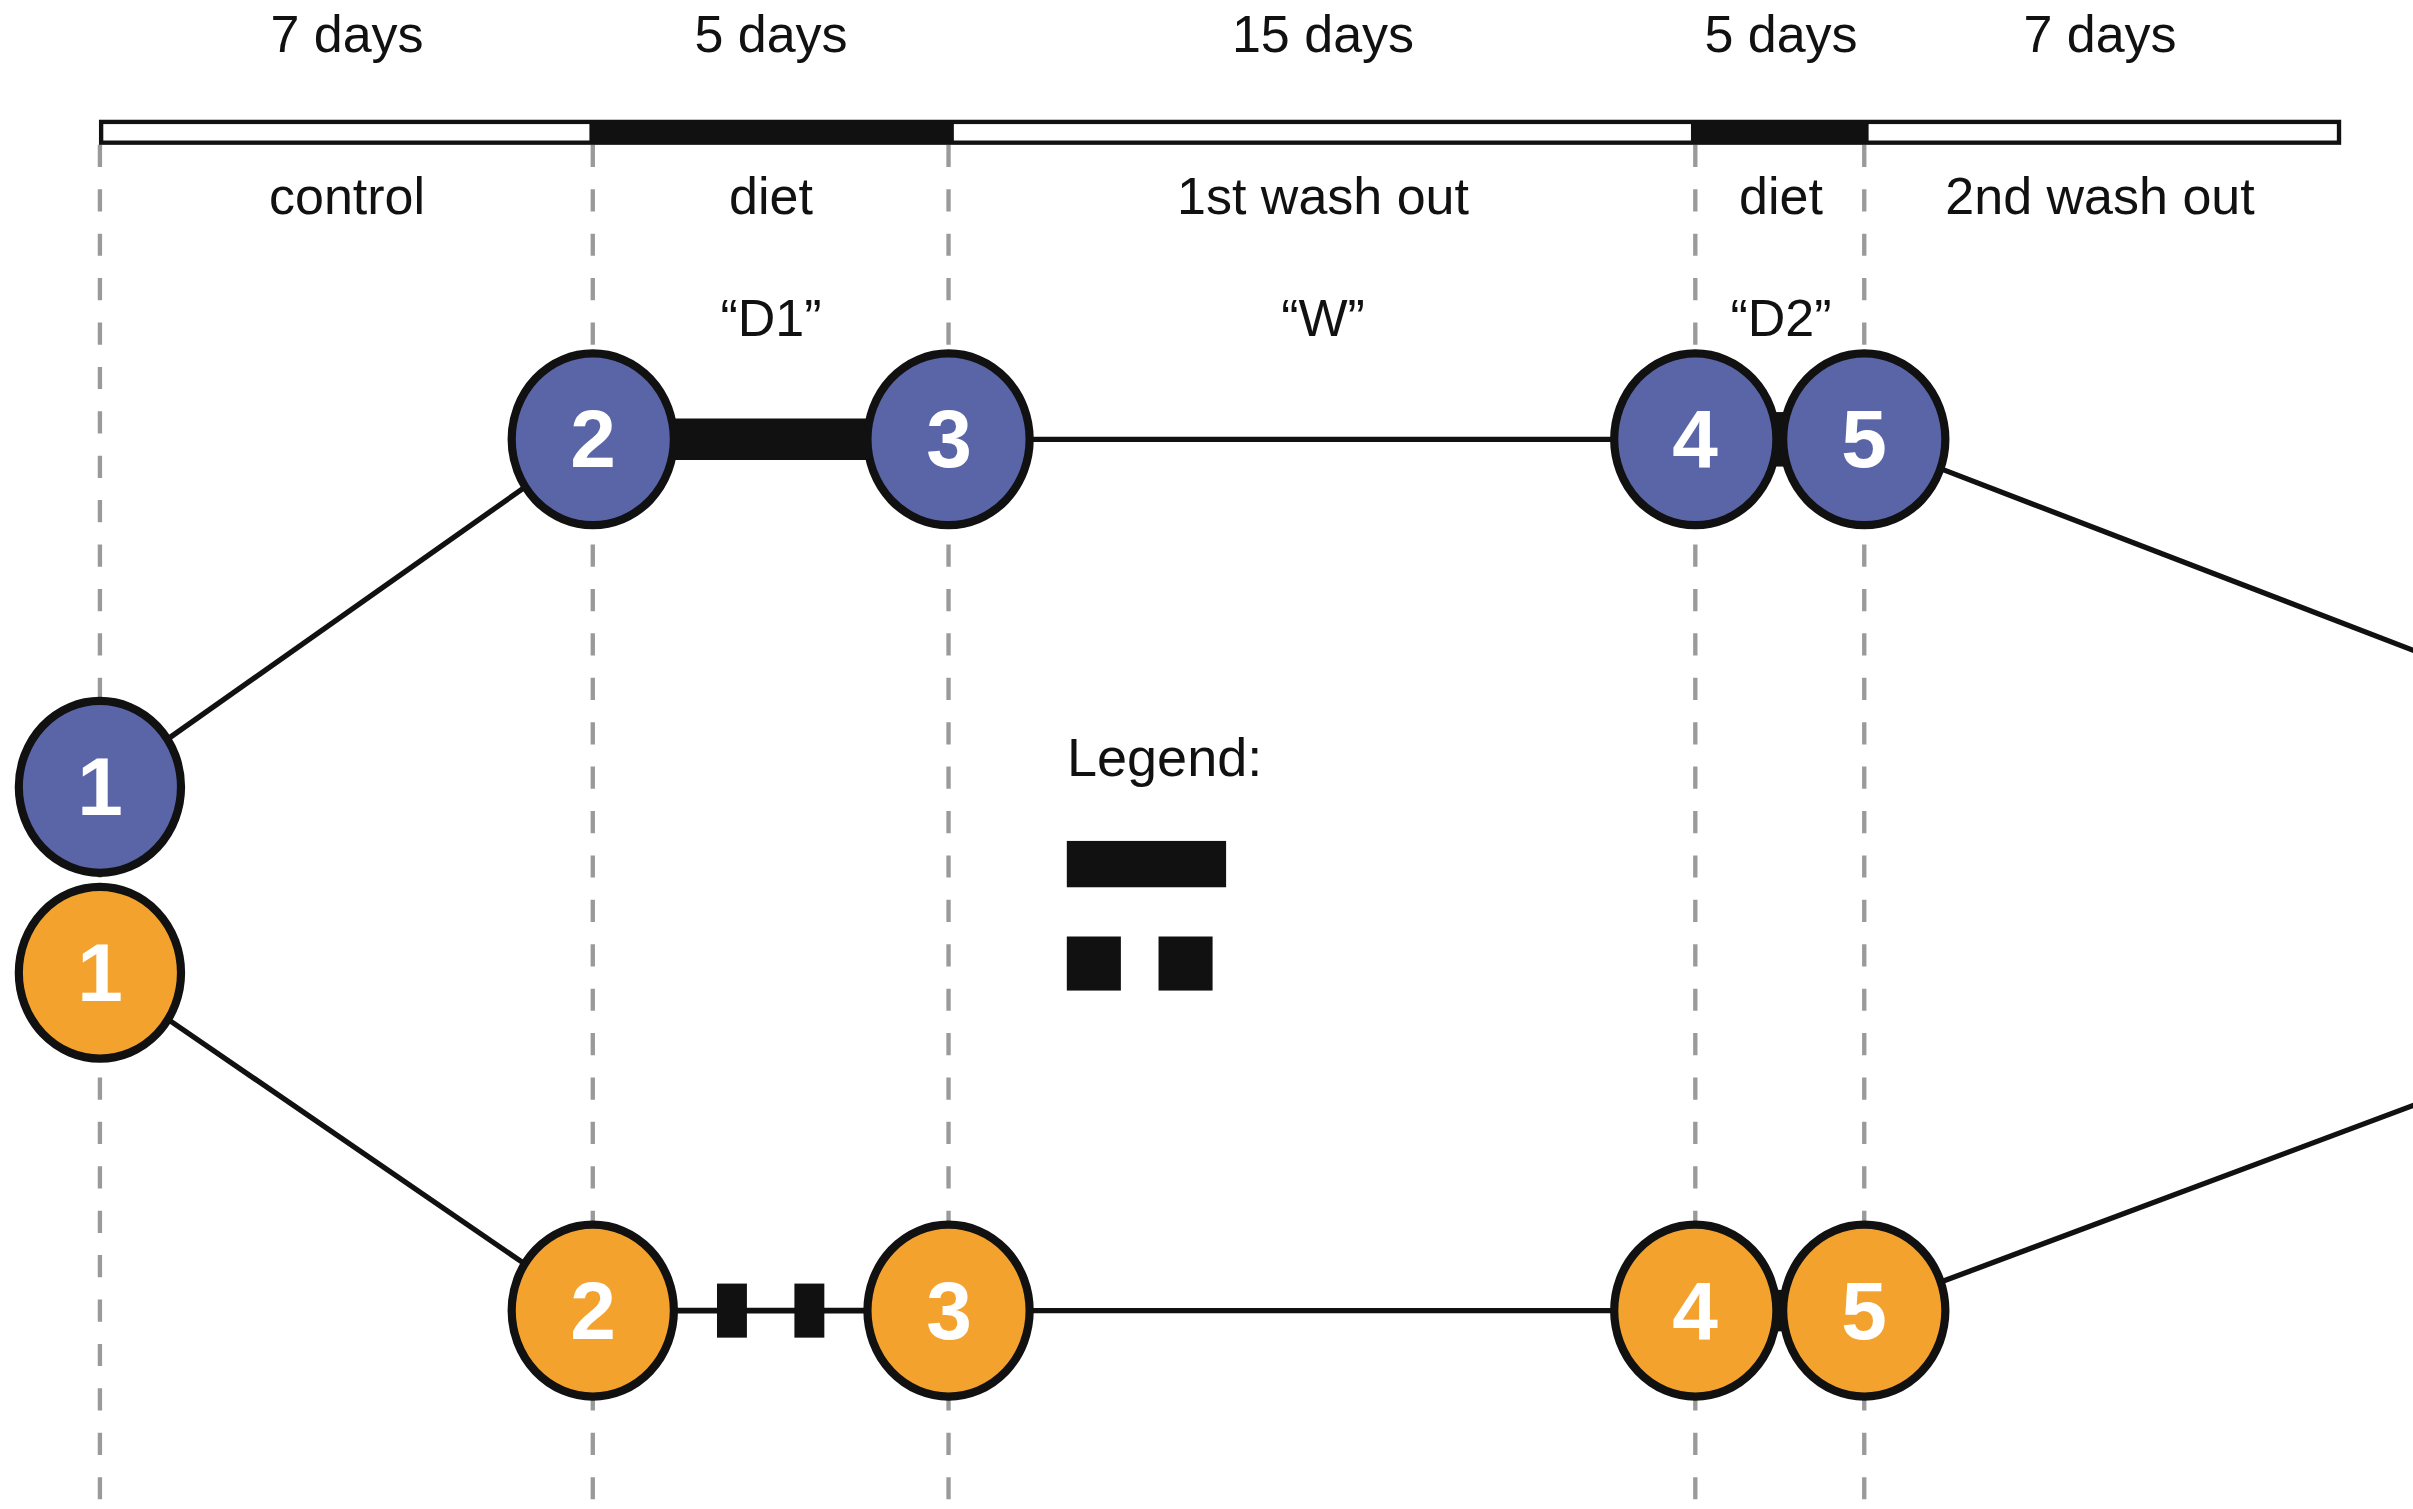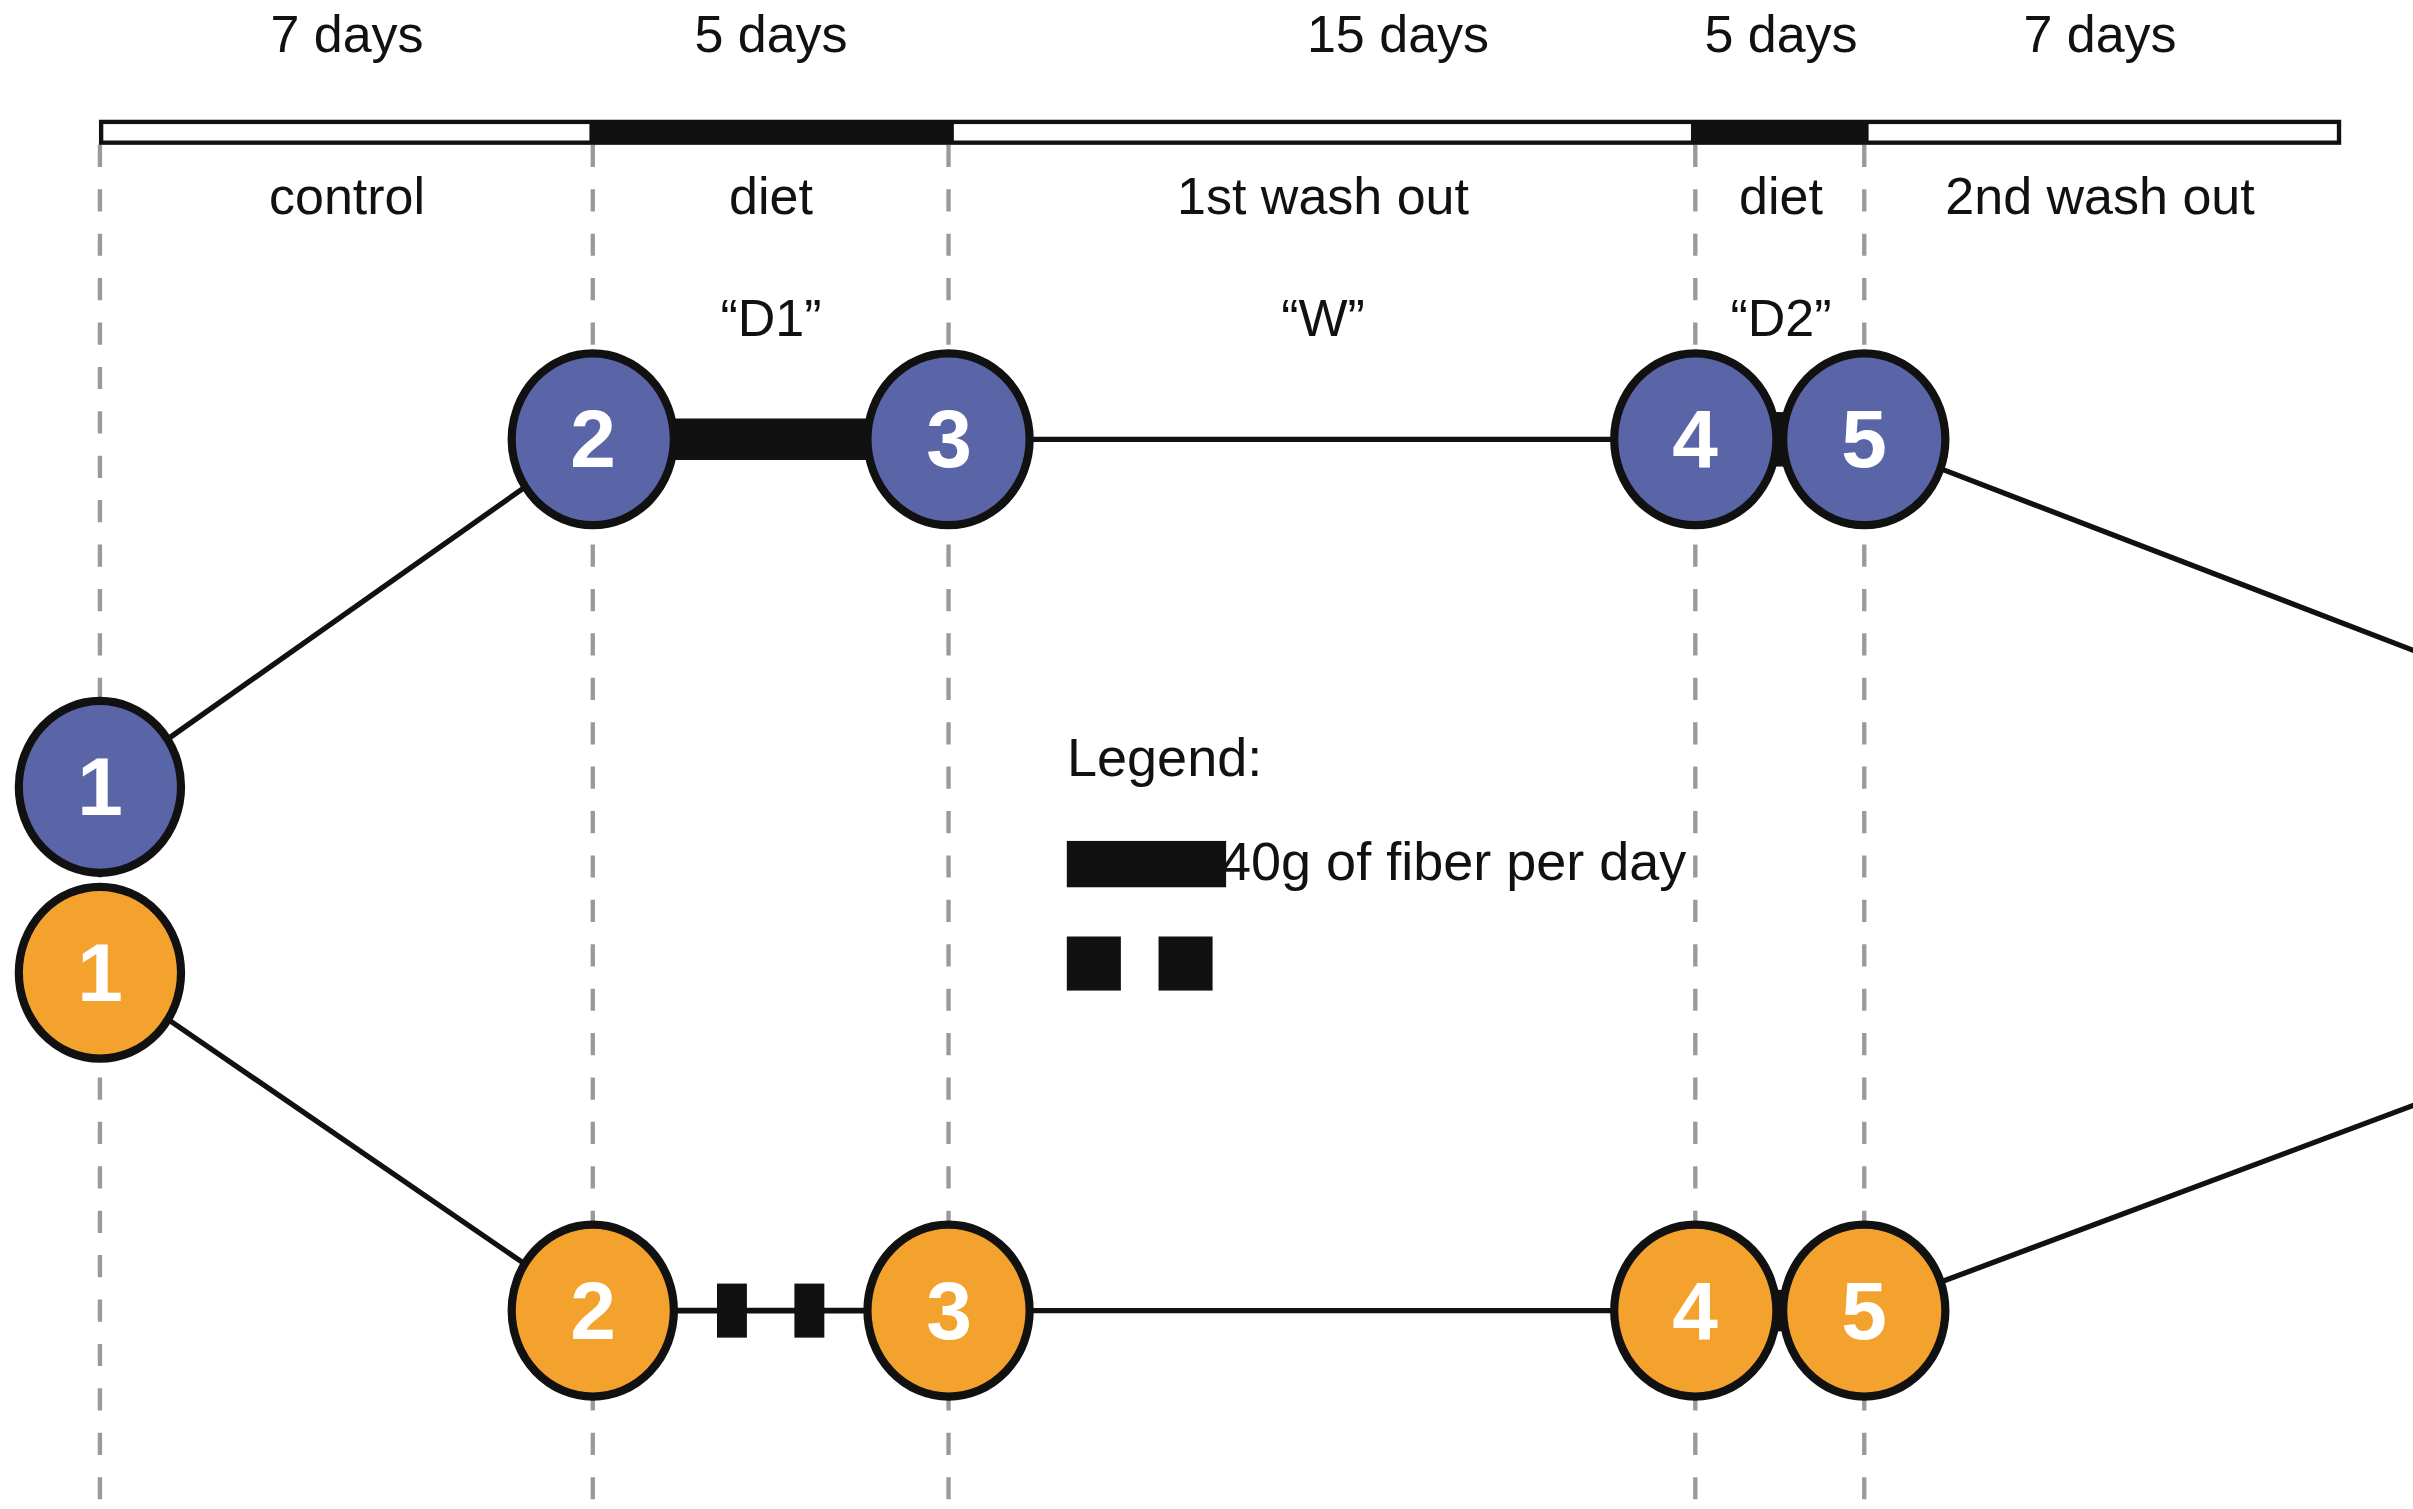--- a/index.html
+++ b/index.html
@@ -94,41 +94,40 @@
     <g id="legendswatches">
         <rect x="2210" y="1742" width="330" height="96" fill="#111111"></rect>
         <rect x="2210" y="1940" width="112" height="112" fill="#111111"></rect>
         <rect x="2400" y="1940" width="112" height="112" fill="#111111"></rect>
       </g>
   </svg>
 
   <div id="daylabels">
       <div class="daylabel" style="left: 347px;">7 days</div>
       <div class="daylabel" style="left: 771px;">5 days</div>
-      <div class="daylabel" style="left: 1398px;">15 days</div>
+      <div class="daylabel" style="left: 1323px;">15 days</div>
       <div class="daylabel" style="left: 1781px;">5 days</div>
       <div class="daylabel" style="left: 2100px;">7 days</div>
     </div>
 
   <div id="seclabels">
       <div class="seclabel" style="left: 347px;">control</div>
       <div class="seclabel" style="left: 771px;">diet</div>
       <div class="seclabel" style="left: 1323px;">1st wash out</div>
       <div class="seclabel" style="left: 1781px;">diet</div>
       <div class="seclabel" style="left: 2100px;">2nd wash out</div>
     </div>
 
   <div id="codelabels">
       <div class="codelabel" style="left: 771px;">“D1”</div>
       <div class="codelabel" style="left: 1323px;">“W”</div>
       <div class="codelabel" style="left: 1781px;">“D2”</div>
     </div>
 
   <div class="legendtitle">Legend:</div>
-  <div class="legendtext" id="legend-label-0" style="top:830px;left:1221px;">40g of fiber per day</div>
 
   <div id="nodenums">
       <div class="nodenum" style="left: 100px; top: 787px;">1</div>
       <div class="nodenum" style="left: 593px; top: 439px;">2</div>
       <div class="nodenum" style="left: 949px; top: 439px;">3</div>
       <div class="nodenum" style="left: 1695px; top: 439px;">4</div>
       <div class="nodenum" style="left: 1864px; top: 439px;">5</div>
       <div class="nodenum" style="left: 100px; top: 973px;">1</div>
       <div class="nodenum" style="left: 593px; top: 1311px;">2</div>
       <div class="nodenum" style="left: 949px; top: 1311px;">3</div>

